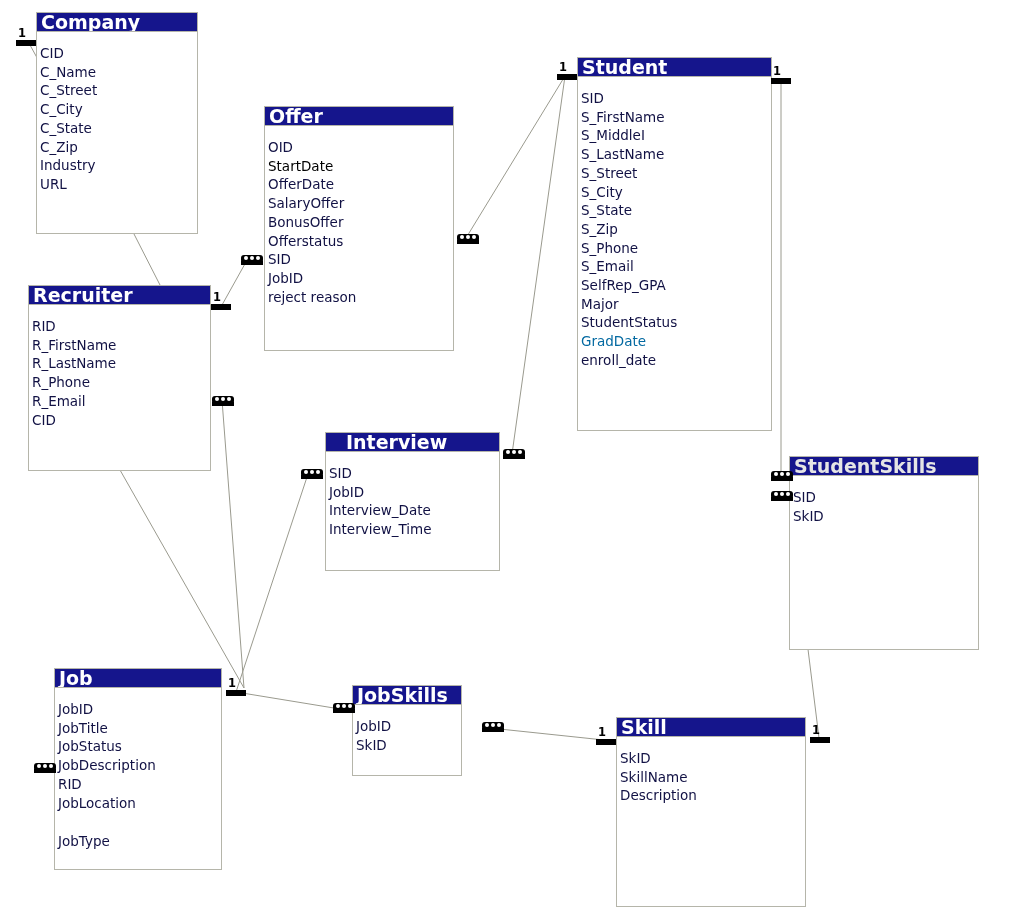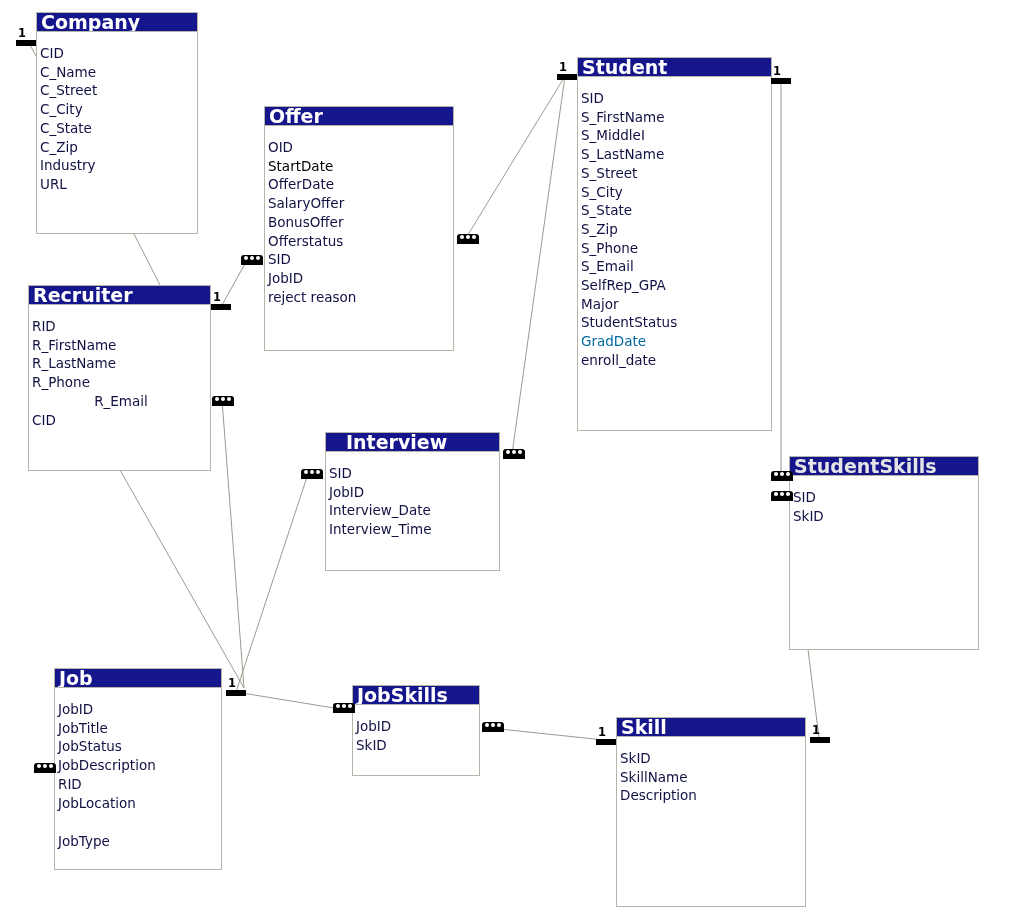--- a/index.html
+++ b/index.html
@@ -178,21 +178,21 @@
           <div class="attr" style="color: rgb(17, 17, 68);">enroll_date</div>
         </div>
       </div>
       <div class="entity" style="left: 28px; top: 285px; width: 183px; height: 186px; background: rgb(255, 255, 255); border-color: rgb(181, 181, 170);">
         <div class="entity-header" style="background: rgb(21, 21, 140); color: rgb(255, 255, 255);">Recruiter</div>
         <div class="entity-body">
           <div class="attr" style="color: rgb(17, 17, 68);">RID</div>
           <div class="attr" style="color: rgb(17, 17, 68);">R_FirstName</div>
           <div class="attr" style="color: rgb(17, 17, 68);">R_LastName</div>
           <div class="attr" style="color: rgb(17, 17, 68);">R_Phone</div>
-          <div class="attr" style="color: rgb(17, 17, 68); text-align: center;">R_Email</div>
+          <div class="attr" style="color: rgb(17, 17, 68);">R_Email</div>
           <div class="attr" style="color: rgb(17, 17, 68);">CID</div>
         </div>
       </div>
       <div class="entity" style="left: 325px; top: 432px; width: 175px; height: 139px; background: rgb(255, 255, 255); border-color: rgb(181, 181, 170);">
         <div class="entity-header" style="background: rgb(21, 21, 140); color: rgb(255, 255, 255); padding-left: 20px;">Interview</div>
         <div class="entity-body">
           <div class="attr" style="color: rgb(17, 17, 68);">SID</div>
           <div class="attr" style="color: rgb(17, 17, 68);">JobID</div>
           <div class="attr" style="color: rgb(17, 17, 68);">Interview_Date</div>
           <div class="attr" style="color: rgb(17, 17, 68);">Interview_Time</div>
@@ -210,21 +210,21 @@
         <div class="entity-body">
           <div class="attr" style="color: rgb(17, 17, 68);">JobID</div>
           <div class="attr" style="color: rgb(17, 17, 68);">JobTitle</div>
           <div class="attr" style="color: rgb(17, 17, 68);">JobStatus</div>
           <div class="attr" style="color: rgb(17, 17, 68);">JobDescription</div>
           <div class="attr" style="color: rgb(17, 17, 68);">RID</div>
           <div class="attr" style="color: rgb(17, 17, 68);">JobLocation</div>
           <div class="attr" style="color: rgb(17, 17, 68); margin-top: 20px;">JobType</div>
         </div>
       </div>
-      <div class="entity" style="left: 352px; top: 685px; width: 128px; height: 91px; background: rgb(255, 255, 255); border-color: rgb(181, 181, 170);">
+      <div class="entity" style="left: 352px; top: 685px; width: 110px; height: 91px; background: rgb(255, 255, 255); border-color: rgb(181, 181, 170);">
         <div class="entity-header" style="background: rgb(21, 21, 140); color: rgb(255, 255, 255);">JobSkills</div>
         <div class="entity-body">
           <div class="attr" style="color: rgb(17, 17, 68);">JobID</div>
           <div class="attr" style="color: rgb(17, 17, 68);">SkID</div>
         </div>
       </div>
       <div class="entity" style="left: 616px; top: 717px; width: 190px; height: 190px; background: rgb(255, 255, 255); border-color: rgb(181, 181, 170);">
         <div class="entity-header" style="background: rgb(21, 21, 140); color: rgb(255, 255, 255);">Skill</div>
         <div class="entity-body">
           <div class="attr" style="color: rgb(17, 17, 68);">SkID</div>

